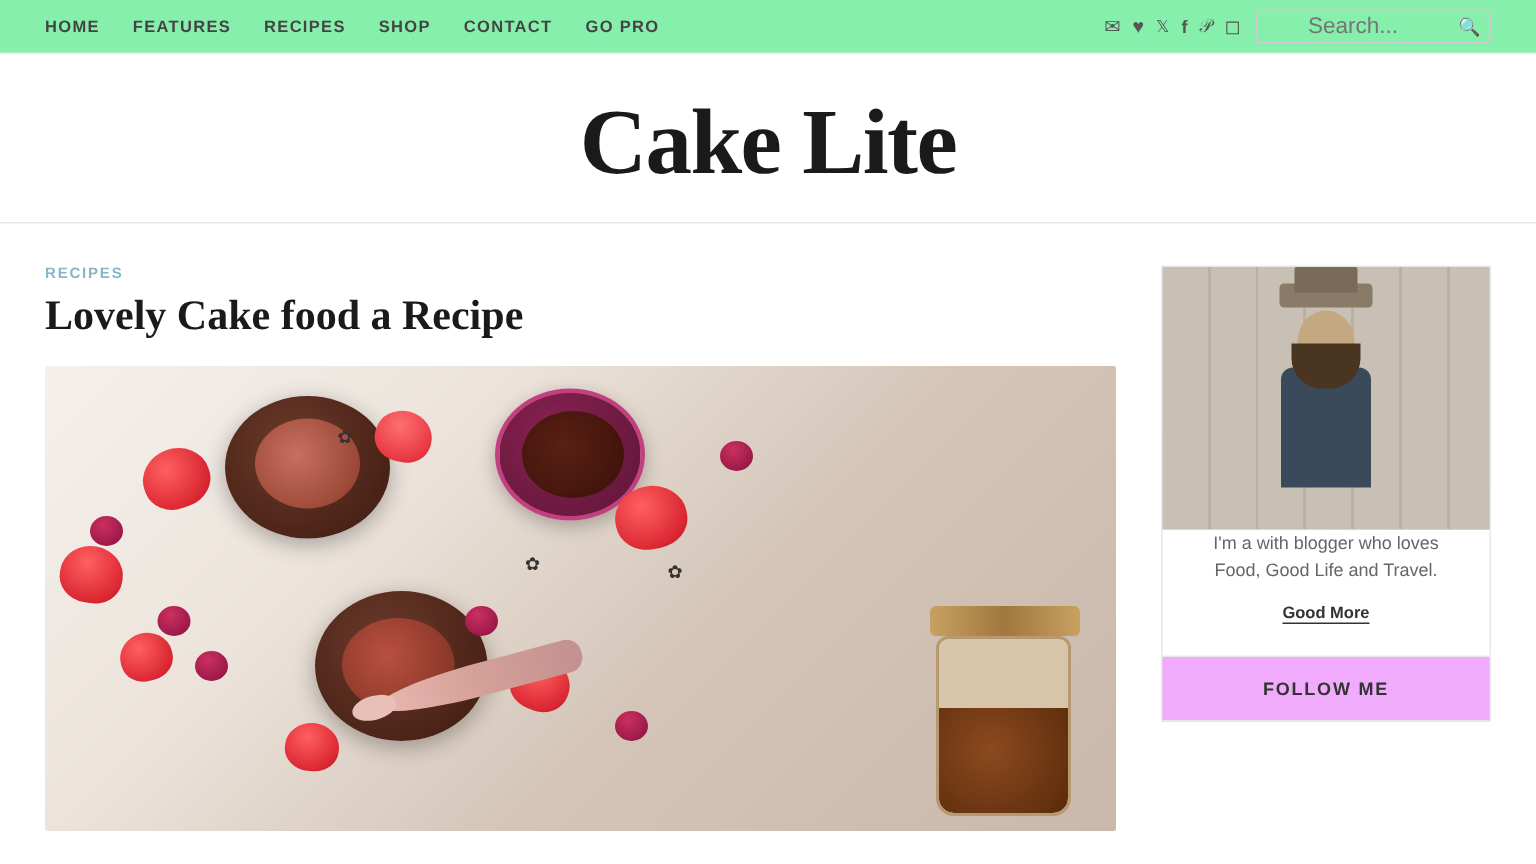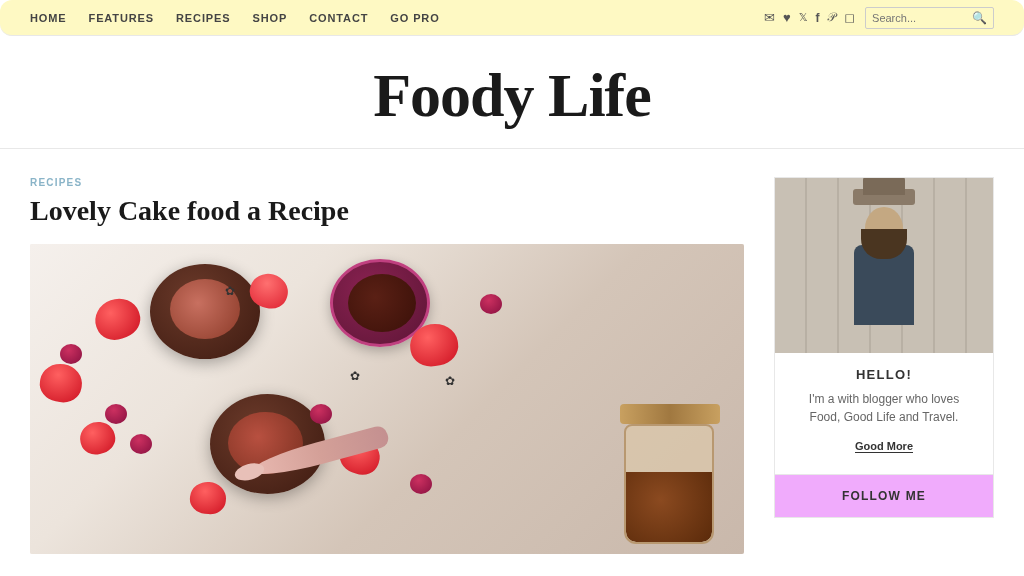--- a/index.html
+++ b/index.html
@@ -14,22 +14,21 @@
     }
 
     
     nav {
       display: flex;
       align-items: center;
       justify-content: space-between;
       padding: 0 30px;
       height: 36px;
       border-bottom: 1px solid #e8e8e8;
-      background: #fef9c3;
-      border-radius: 12px;
+      background: #86efac;
     }
 
     .nav-links {
       display: flex;
       gap: 22px;
       align-items: center;
     }
 
     .nav-links a {
       text-decoration: none;
@@ -64,25 +63,26 @@
       align-items: center;
       border: 1px solid #ccc;
       border-radius: 2px;
       padding: 2px 6px;
       height: 22px;
     }
 
     .search-box input {
       border: none;
       outline: none;
-      font-size: 11px;
+      font-size: 15px;
       width: 100px;
       background: transparent;
       color: #666;
       font-family: Arial, sans-serif;
+      margin-left: 28px;
     }
 
     .search-box button {
       border: none;
       background: none;
       cursor: pointer;
       color: #777;
       font-size: 12px;
       padding: 0;
     }
@@ -470,21 +470,21 @@
       <span>◻</span>
     </div>
     <div class="search-box">
       <input type="text" placeholder="Search..." style="">
       <button>🔍</button>
     </div>
   </div>
 </nav>
 
 <header class="site-header">
-  <h1 class="site-title">Foody Life</h1>
+  <h1 class="site-title">Cake Lite</h1>
 </header>
 
 <div class="main-container">
 
   <div class="content-area">
     <div class="post-category">RECIPES</div>
     <h2 class="post-title">Lovely Cake food a Recipe</h2>
     <div class="post-image">
       <div class="post-image-canvas">
 
@@ -526,21 +526,20 @@
         <div class="profile-img-canvas">
           <div class="person-figure">
             <div class="person-head">
               <div class="person-hair"></div>
             </div>
             <div class="person-body"></div>
           </div>
         </div>
       </div>
 
-      <div class="sidebar-hello">HELLO!</div>
       <p class="sidebar-bio">I'm a with blogger who loves Food, Good Life and Travel.</p>
       <a class="sidebar-readmore">Good More</a>
     </div>
 
     <div class="sidebar-follow">
       <div class="sidebar-follow-title">FOLLOW ME</div>
     </div>
   </div>
 
 </div>

